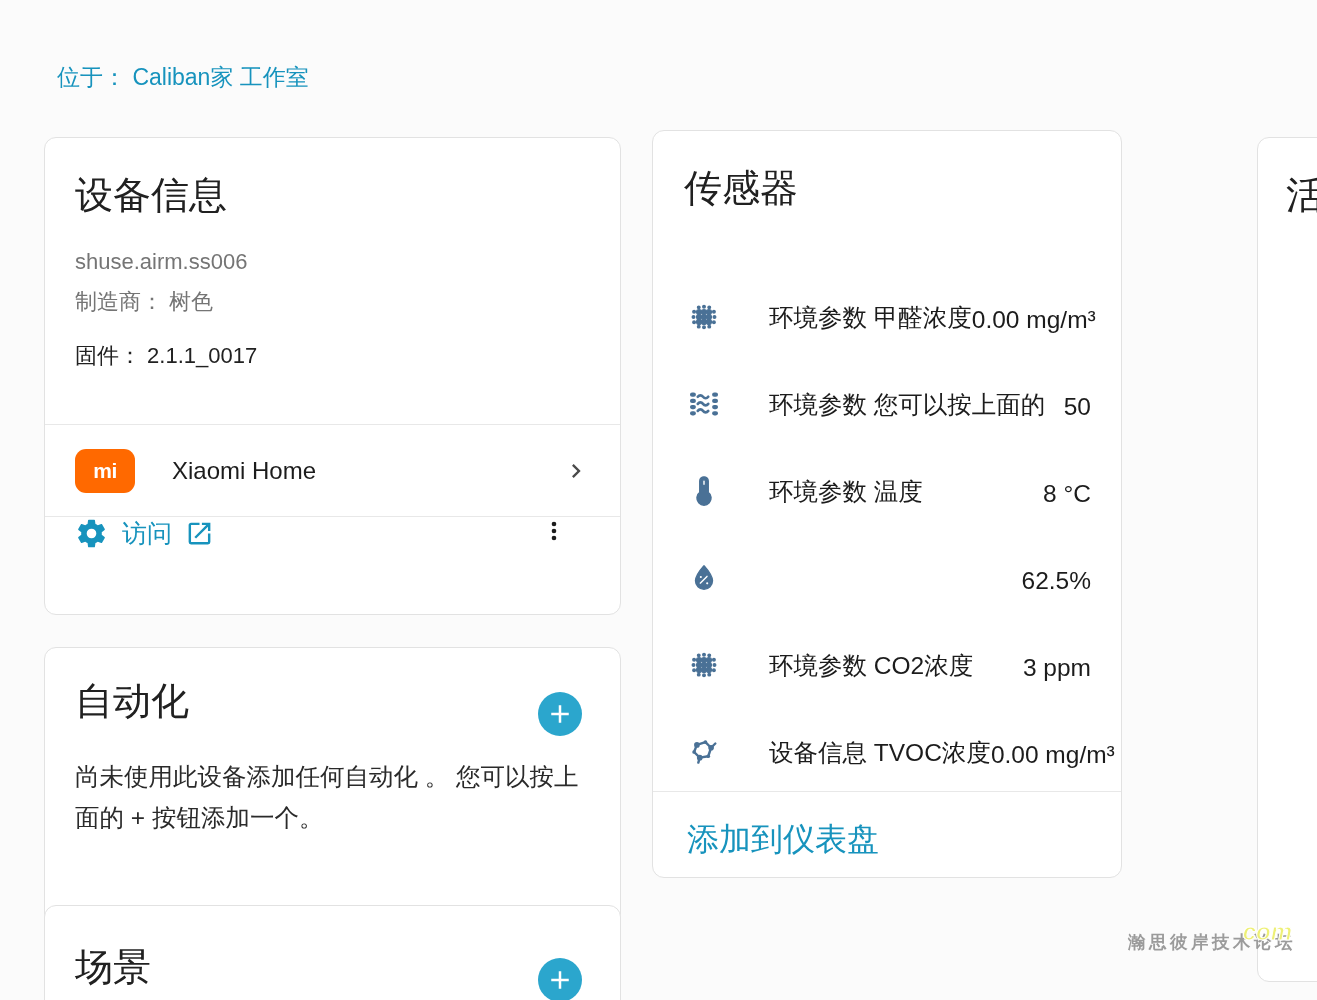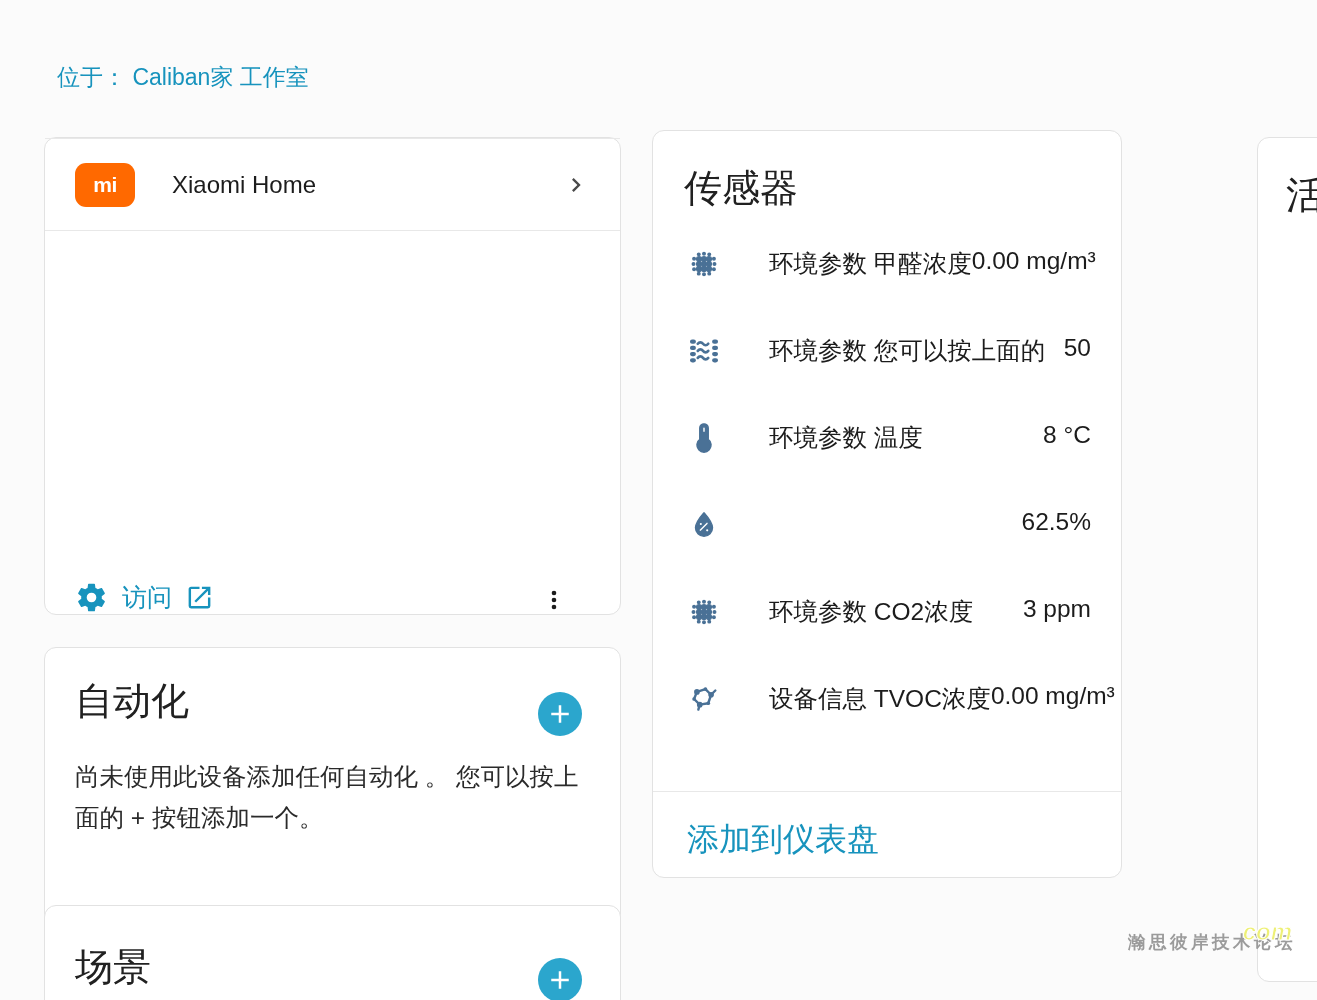--- a/index.html
+++ b/index.html
@@ -37,21 +37,21 @@
   .dev-firmware{margin-top:14px;color:var(--text)}
   .divider{border-top:1px solid #e8e8e8;height:0}
   .integration-row{height:91px;display:flex;align-items:center;padding:0 30px 0 30px;cursor:pointer}
   .mi-logo{
     width:60px;height:44px;border-radius:11px;background:var(--mi);
     display:flex;align-items:center;justify-content:center;flex:none;
     color:#fff;font-weight:bold;font-size:21px;letter-spacing:-.5px;
   }
   .integration-name{margin-left:37px;font-size:24px;color:#1c1c1c}
   .chevron{margin-left:auto;width:28px;height:28px;fill:#4a4a4a;flex:none}
-  .actions-row{flex:1;display:flex;align-items:flex-end;padding:0 52px 0 30px}
+  .actions-row{flex:1;display:flex;align-items:flex-start;padding:0 52px 0 30px}
   .visit-link{display:flex;align-items:center;cursor:pointer;color:var(--link)}
   .visit-link svg{fill:var(--link)}
   .gear{width:33px;height:33px}
   .visit-label{font-size:25px;margin:0 13px 0 14px}
   .openin{width:29px;height:29px}
   .dots-btn{margin-left:auto;width:28px;height:28px;cursor:pointer}
   .dots-btn svg{width:28px;height:28px;fill:#1c1c1c}
 
   
   #automation-card{left:44px;top:647px;width:577px;height:282px}
@@ -65,21 +65,21 @@
   }
   .plus-btn svg{width:30px;height:30px;fill:#fff}
   .empty-text{
     padding:20px 34px 0 30px;font-size:24.5px;line-height:41px;color:#2a2a2a;margin:0;
   }
 
   
   #sensors-card{left:652px;top:130px;width:470px;height:748px}
   .sens-head{padding:34px 28px 0 31px}
   .sensor-list{margin-top:36px}
-  .sensor-row{height:87px;display:flex;align-items:flex-start;padding:0 30px 0 34px;cursor:pointer}
+  .sensor-row{height:87px;display:flex;align-items:flex-end;padding:0 30px 0 34px;cursor:pointer}
   .sicon{width:34px;height:34px;flex:none}
   .sicon svg{width:34px;height:34px;fill:var(--sicon);stroke:var(--sicon)}
   .sname{margin-left:48px;font-size:24.5px;color:#1c1c1c;white-space:nowrap}
   .svalue{margin-left:auto;font-size:24.5px;color:#1c1c1c;white-space:nowrap}
   .sens-divider{border-top:1px solid #e8e8e8;margin-top:22px}
   .dash-link{
     display:inline-block;margin:26px 0 16px 34px;font-size:32px;color:var(--link);cursor:pointer;
   }
 
   
@@ -101,20 +101,26 @@
     display:block;margin-top:2px;font-size:17.5px;font-weight:bold;color:#9b9b9b;
     letter-spacing:3.5px;white-space:nowrap;
   }
 </style>
 </head>
 <body>
 
 <a class="breadcrumb">位于： Caliban家 工作室</a>
 
 <div class="card" id="device-card">
+  <div class="dev-head">
+    <h1 class="card-title">设备信息</h1>
+    <p class="dev-line dev-gray">shuse.airm.ss006</p>
+    <p class="dev-line dev-gray">制造商： 树色</p>
+    <p class="dev-line dev-firmware">固件： 2.1.1_0017</p>
+  </div>
   <div class="divider"></div>
   <div class="integration-row">
     <div class="mi-logo">mi</div>
     <span class="integration-name">Xiaomi Home</span>
     <svg class="chevron" viewBox="0 0 24 24">
         <path d="M8.59,16.58L13.17,12L8.59,7.41L10,6L16,12L10,18L8.59,16.58Z"></path>
       </svg>
   </div>
   <div class="divider"></div>
   <div class="actions-row">

